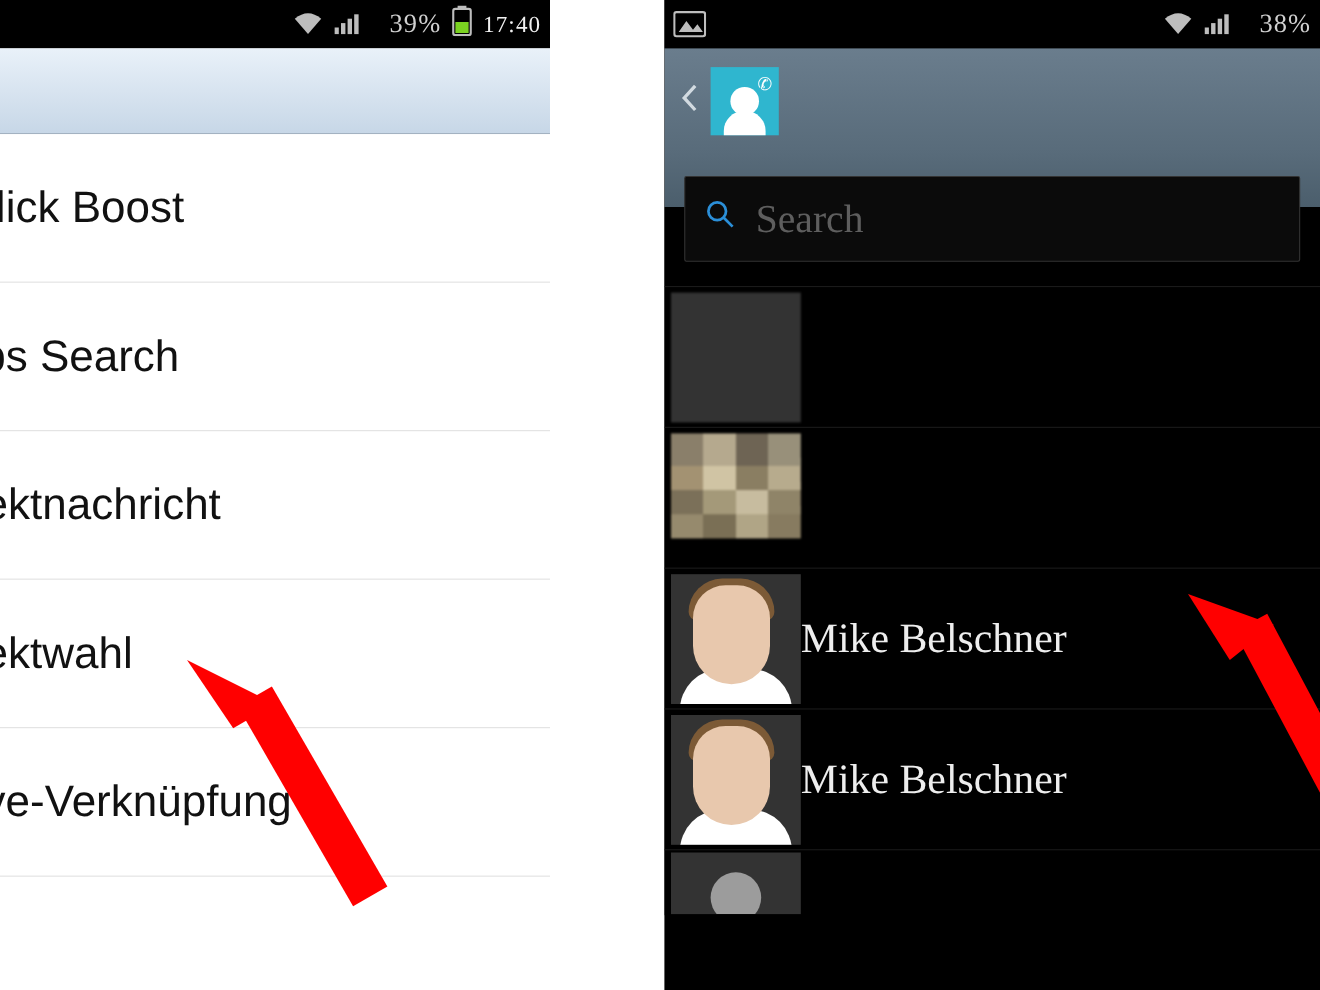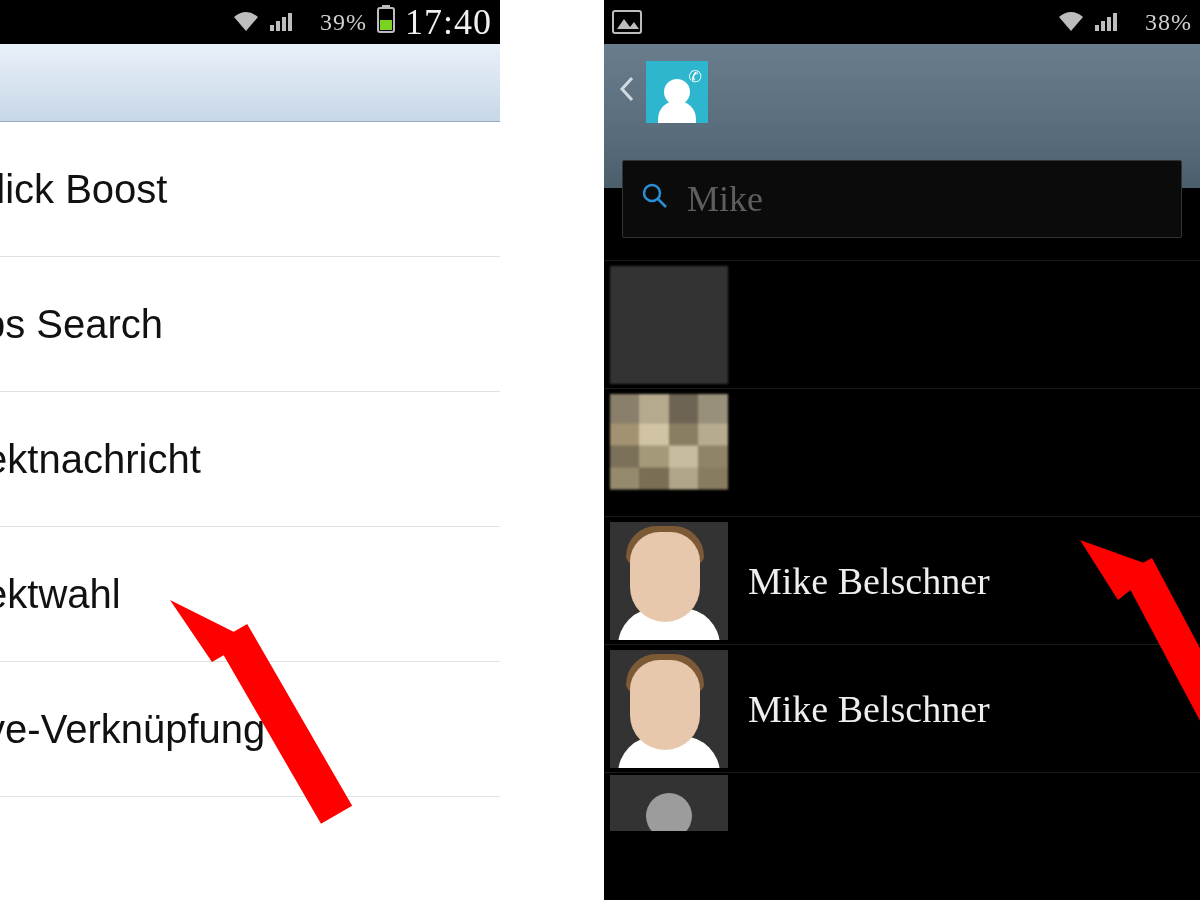--- a/index.html
+++ b/index.html
@@ -31,21 +31,21 @@
     justify-content: flex-end;
     padding: 0 8px;
     gap: 10px;
     font-size: 26px;
     letter-spacing: 1px;
   }
   .statusbar .sig, .statusbar .wifi, .statusbar .batt-pct, .statusbar .clock, .statusbar .gallery-icon {
     display: inline-flex; align-items: center;
   }
   .statusbar .batt-pct { font-size: 24px; font-family: "Comic Sans MS", cursive; color: #d0d0d0; margin-left: 12px; }
-  .statusbar .clock { font-size: 36px; color: #f0f0f0; font-family: "Comic Sans MS", cursive; }
+  .statusbar .clock { font-size: 21px; color: #f0f0f0; font-family: "Comic Sans MS", cursive; }
 
   
   .section-header {
     height: 78px;
     background: linear-gradient(#e9f1f9, #c7d7e7);
     border-bottom: 1px solid #9ab;
     display: flex; align-items: center;
     padding-left: 12px;
     font-size: 38px;
     color: #111;
@@ -108,21 +108,21 @@
     border-radius: 2px;
     display:flex; align-items:center; gap: 18px;
     padding: 0 18px;
   }
   .searchbar .mag { color:#2b8fd8; font-size: 30px; }
   .searchbar .placeholder { color:#5e5e5e; font-size: 36px; font-family: "Comic Sans MS", cursive; }
 
   
   .contacts { background:#000; }
   .contacts .row {
-    height: 128px; display:flex; align-items:center; gap: 20px; padding-right: 0;
+    height: 128px; display:flex; align-items:center; padding-right: 0;
     border-top: 1px solid #1a1a1a;
   }
   .contacts .avatar {
     width: 118px; height: 118px; margin-left: 6px; margin-top: 4px; margin-bottom: 4px;
     background: #333; display:inline-block;
     position: relative; overflow:hidden;
   }
   .contacts .name {
     color: #eee; font-size: 38px; font-family: "Comic Sans MS", cursive;
     white-space: nowrap;
@@ -283,21 +283,21 @@
     </div>
 
     <div class="searchbar-wrap">
       <div class="searchbar">
         <span class="mag">
           <svg width="28" height="28" viewBox="0 0 28 28">
               <circle cx="11" cy="11" r="8" fill="none" stroke="#2b8fd8" stroke-width="2.5"></circle>
               <line x1="17" y1="17" x2="25" y2="25" stroke="#2b8fd8" stroke-width="2.5"></line>
             </svg>
         </span>
-        <span class="placeholder">Mike</span>
+        <span class="placeholder">Search</span>
       </div>
     </div>
 
     <div class="contacts">
       <div class="row">
         <span class="avatar pixelated"></span>
         <span class="name"></span>
       </div>
       <div class="row">
         <span class="avatar pixelated v2"></span>

